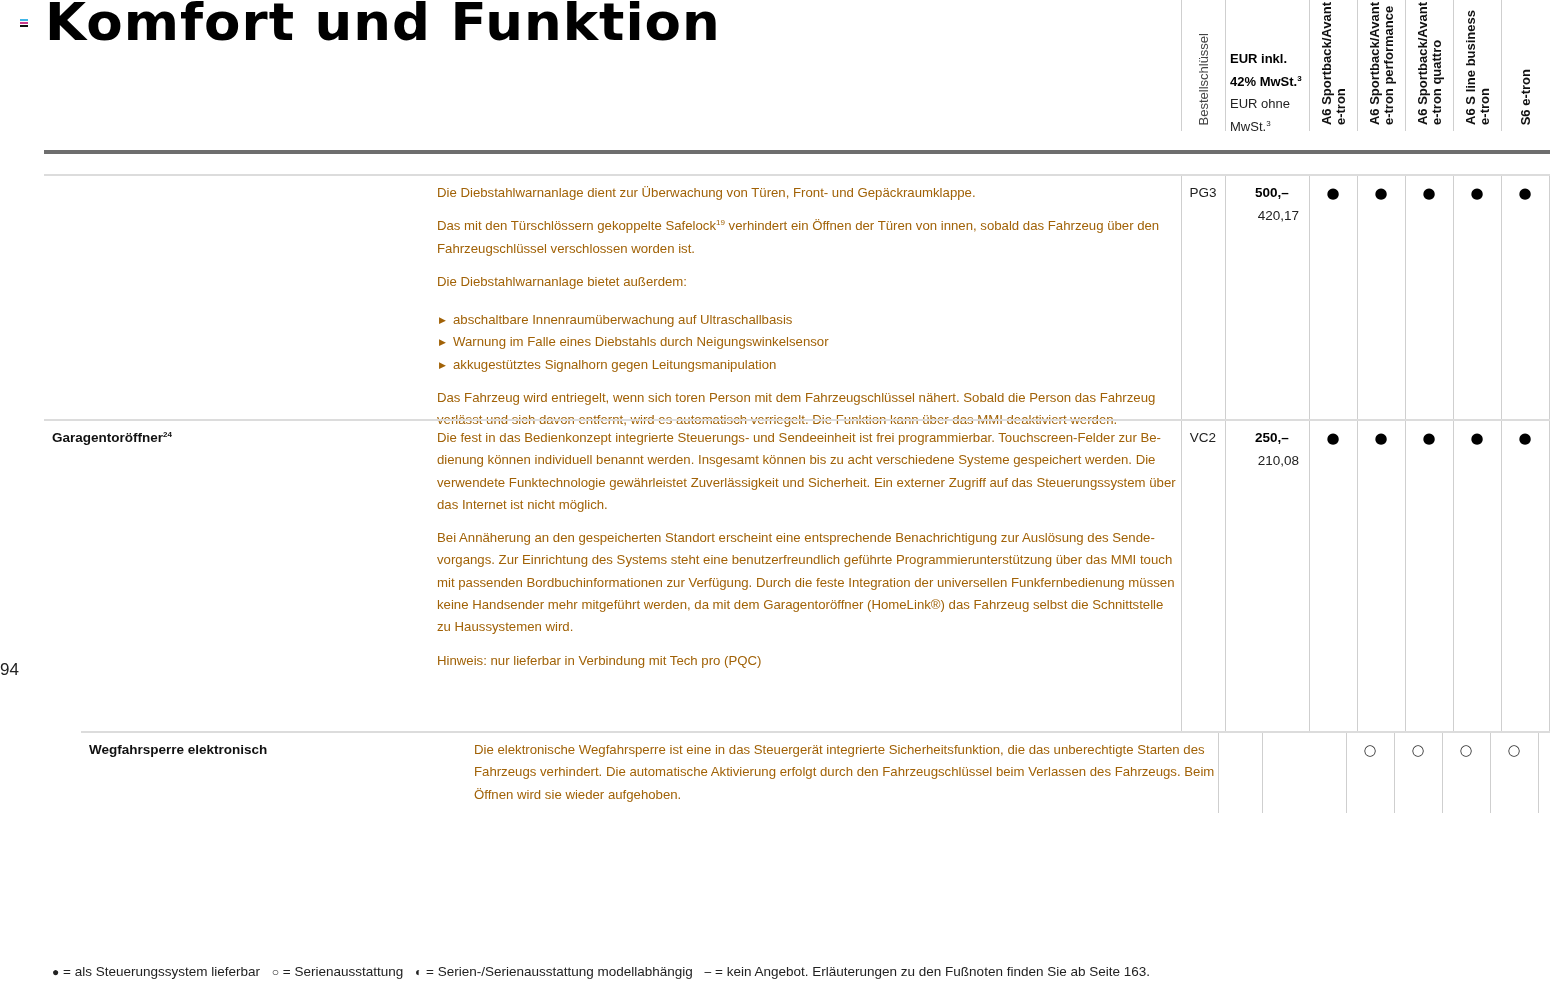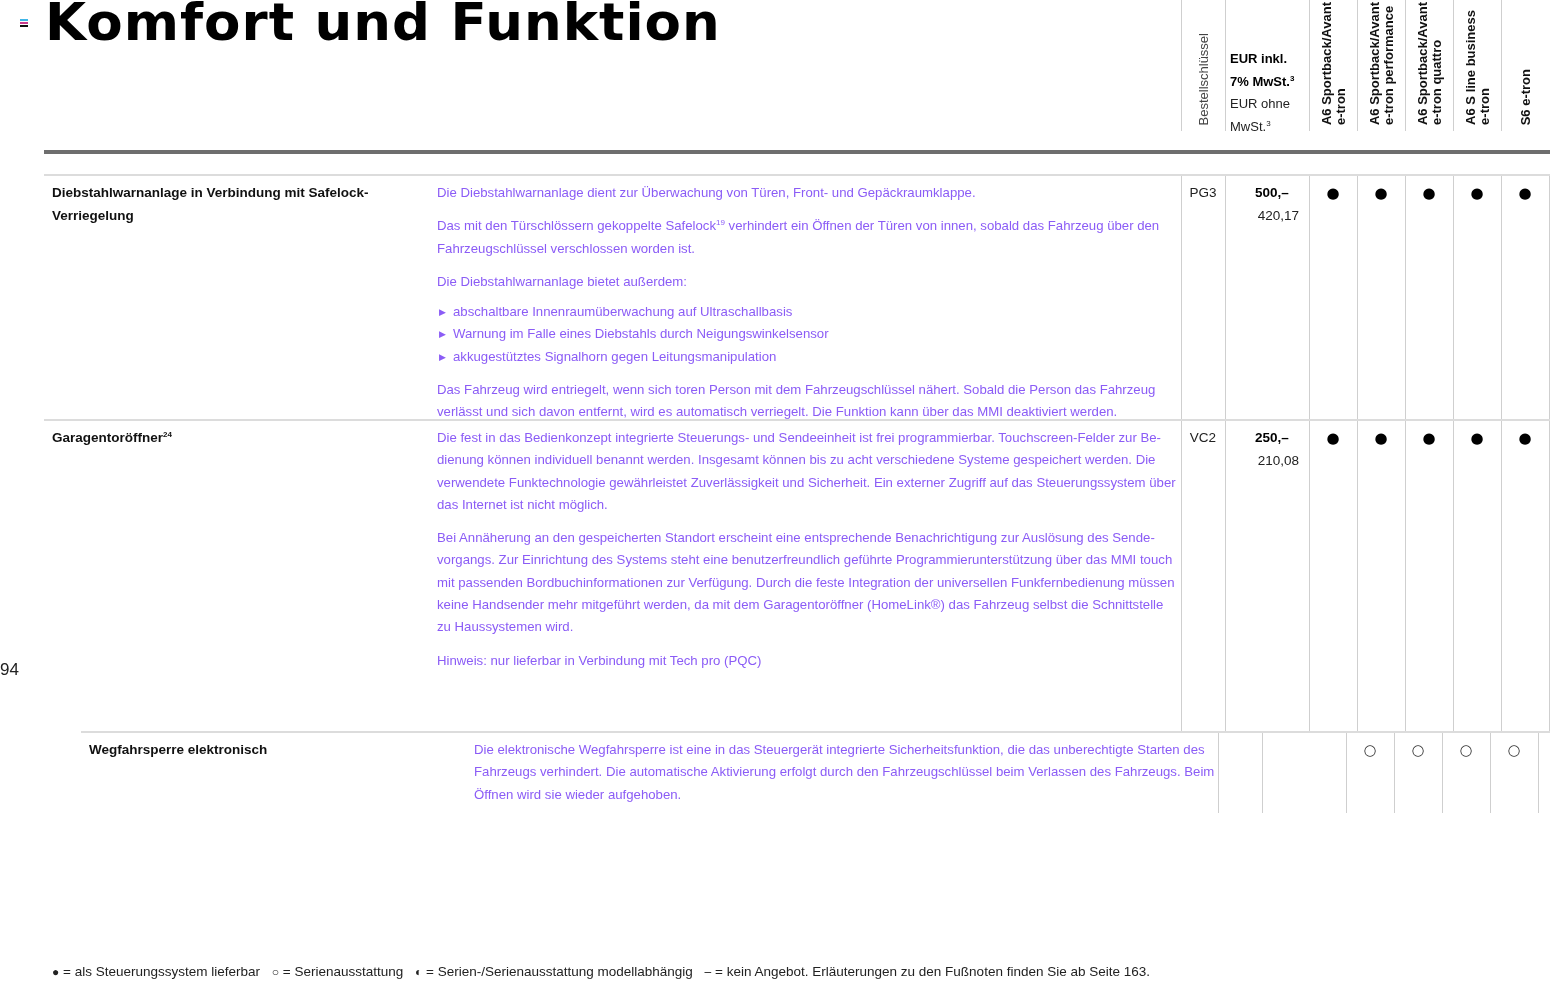--- a/index.html
+++ b/index.html
@@ -41,21 +41,21 @@
 
   
   .row { position: absolute; left: 44px; width: 1506px; border-top: 2px solid #dcdcdc; }
   .vline { position: absolute; width: 1px; background: #cfcfcf; }
   .feature-name {
     position: absolute; left: 8px; top: 6px; width: 340px;
     font-family: "Liberation Sans", sans-serif; font-weight: bold; font-size: 13.5px; line-height: 22.5px; color: #111;
   }
   .desc {
     position: absolute; left: 393px; top: 6px; width: 742px;
-    font-family: "Liberation Sans", sans-serif; font-size: 13.2px; line-height: 22.3px; color: #8b5cf6;
+    font-family: "Liberation Sans", sans-serif; font-size: 13.2px; line-height: 22.3px; color: #a16207;
   }
   .desc p { margin: 0 0 11px 0; }
   .desc ul { list-style: none; margin: 0 0 11px 0; padding: 0; }
   .desc li { position: relative; padding-left: 16px; }
   .desc li .tri { position: absolute; left: 2px; top: 0; font-size: 9px; }
   .code {
     position: absolute; left: 1137px; width: 44px; top: 6px; text-align: center;
     font-family: "Liberation Sans", sans-serif; font-size: 13.5px; line-height: 22.5px; color: #222;
   }
   .price {
@@ -89,21 +89,21 @@
 
 <div class="page-number">94</div>
 
 <div>
   <div class="hcol" style="left:1181px;width:44px;">
     <div class="rot light">Bestellschlüssel</div>
   </div>
   <div class="hcol" style="left:1225px;width:84px;">
     <div class="price-head">
       <div class="b"><span>EUR inkl.</span></div>
-      <div class="b"><span>7% MwSt.</span><sup>3</sup></div>
+      <div class="b"><span>42% MwSt.</span><sup>3</sup></div>
       <div><span>EUR ohne</span></div>
       <div><span>MwSt.</span><sup>3</sup></div>
     </div>
   </div>
   <div class="hcol" style="left:1309px;width:48px;">
     <div class="rot bold">A6 Sportback/Avant
 e-tron</div>
   </div>
   <div class="hcol" style="left:1357px;width:48px;">
     <div class="rot bold">A6 Sportback/Avant
@@ -127,25 +127,24 @@
 <div class="row" style="top:174px;height:245px;">
   <div class="vline" style="left:1137px;top:0;height:245px;"></div>
   <div class="vline" style="left:1181px;top:0;height:245px;"></div>
   <div class="vline" style="left:1265px;top:0;height:245px;"></div>
   <div class="vline" style="left:1313px;top:0;height:245px;"></div>
   <div class="vline" style="left:1361px;top:0;height:245px;"></div>
   <div class="vline" style="left:1409px;top:0;height:245px;"></div>
   <div class="vline" style="left:1457px;top:0;height:245px;"></div>
   <div class="vline" style="left:1505px;top:0;height:245px;"></div>
 
-  <div class="feature-name">Diebstahlwarnanlage in Verbindung mit Safelock-Verriegelung</div>
   <div class="desc">
     <p>Die Diebstahlwarnanlage dient zur Überwachung von Türen, Front- und Gepäckraumklappe.</p>
     <p><span>Das mit den Türschlössern gekoppelte Safelock</span><sup>19</sup><span> verhindert ein Öffnen der Türen von innen, sobald das Fahrzeug über den Fahrzeugschlüssel verschlossen worden ist.</span></p>
-    <p style="margin-bottom:8px">Die Diebstahlwarnanlage bietet außerdem:</p>
+    <p style="margin-bottom:16px">Die Diebstahlwarnanlage bietet außerdem:</p>
     <ul>
       <li><span class="tri">▶</span><span>abschaltbare Innenraumüberwachung auf Ultraschallbasis</span></li>
       <li><span class="tri">▶</span><span>Warnung im Falle eines Diebstahls durch Neigungswinkelsensor</span></li>
       <li><span class="tri">▶</span><span>akkugestütztes Signalhorn gegen Leitungsmanipulation</span></li>
     </ul>
     <p>Das Fahrzeug wird entriegelt, wenn sich toren Person mit dem Fahrzeugschlüssel nähert. Sobald die Person das Fahrzeug verlässt und sich davon entfernt, wird es automatisch verriegelt. Die Funktion kann über das MMI deaktiviert werden.</p>
   </div>
   <div class="code">PG3</div>
   <div class="price">
     <span class="gross">500,–</span>

